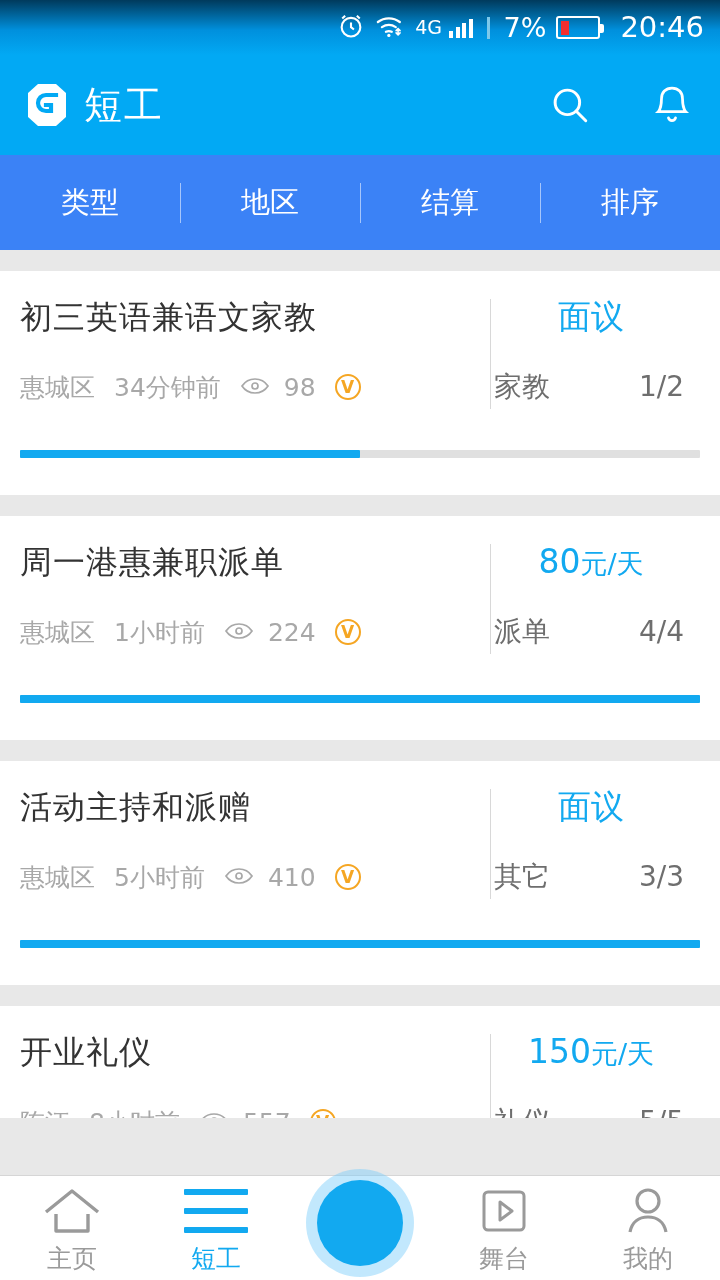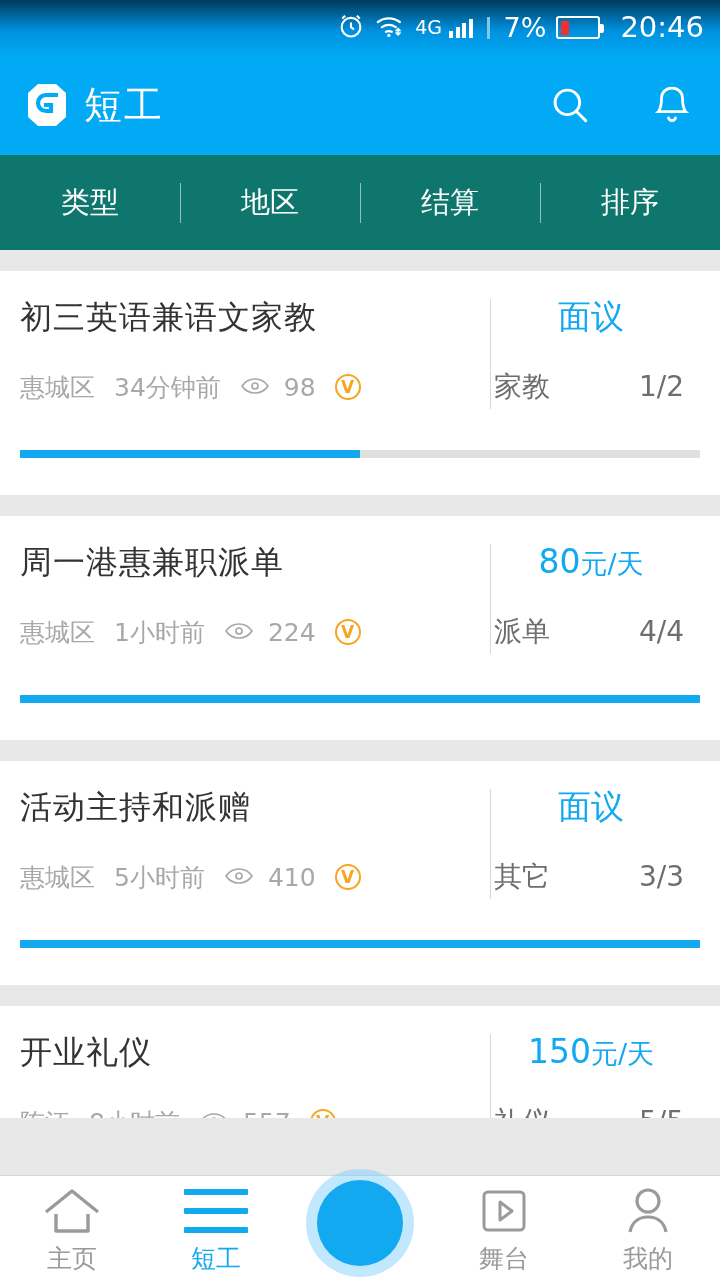--- a/index.html
+++ b/index.html
@@ -46,21 +46,21 @@
     display: flex; align-items: center; padding: 0 26px;
   }
   .brand { display: flex; align-items: center; gap: 16px; }
   .logo { width: 42px; height: 46px; display: block; }
   .brand-name { color: #fff; font-size: 38px; letter-spacing: 2px; }
   .appbar-actions { margin-left: auto; display: flex; align-items: center; gap: 58px; }
   .icon-btn { width: 44px; height: 44px; display: flex; align-items: center; justify-content: center; }
 
   
   .filters {
-    background: #0f766e; height: 95px; width: 100%;
+    background: #3b82f6; height: 95px; width: 100%;
     display: flex; align-items: center;
   }
   .filter {
     flex: 1; text-align: center; color: #ffffff; font-size: 29px;
     position: relative; line-height: 1;
   }
   .filter + .filter::before {
     content: ""; position: absolute; left: 0; top: 50%;
     transform: translateY(-50%); width: 1px; height: 40px;
     background: rgba(255,255,255,0.55);

